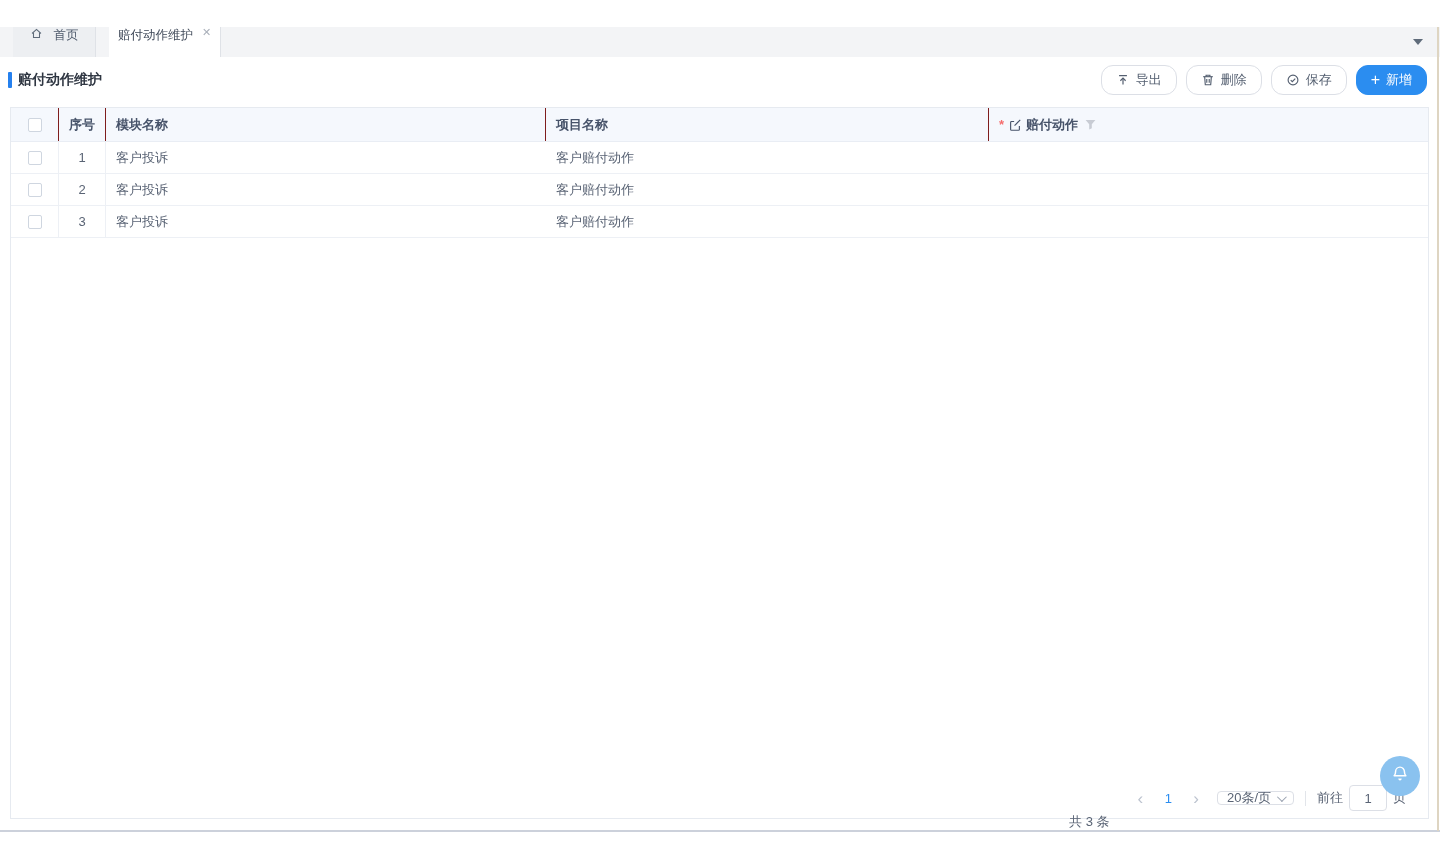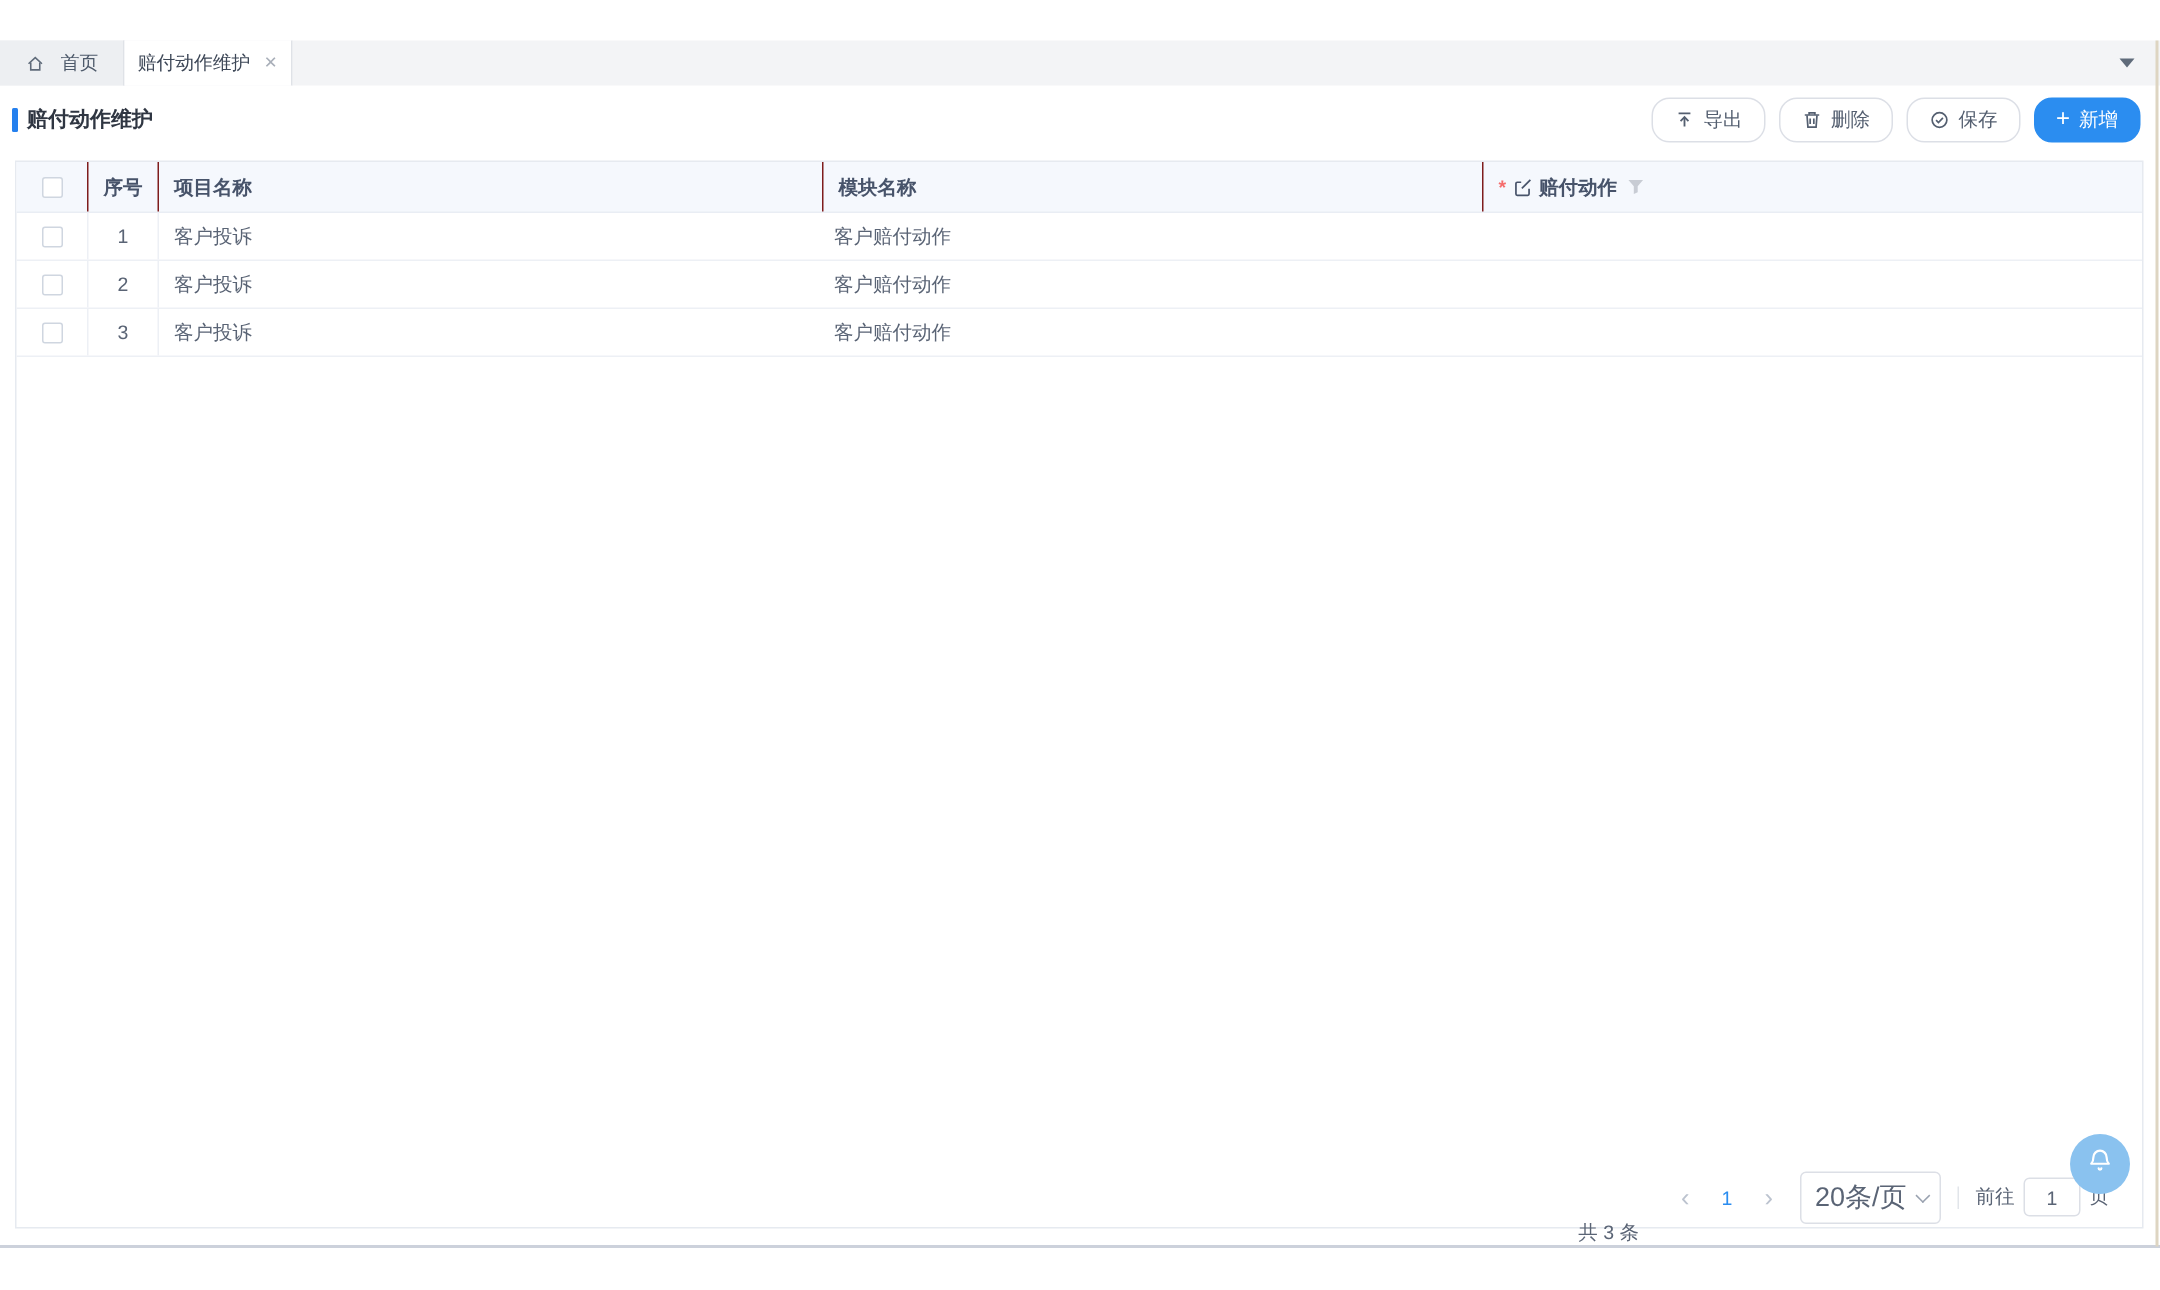--- a/index.html
+++ b/index.html
@@ -3,22 +3,22 @@
 <meta charset="utf-8">
 <style>
   * { margin:0; padding:0; box-sizing:border-box; }
   html,body { width:1440px; height:860px; background:#fff;
     font-family:"Liberation Sans","DejaVu Sans",sans-serif; }
   .screen { position:relative; width:1440px; height:860px; background:#fff; overflow:hidden; }
 
   
   .tabbar { position:absolute; top:27px; left:0; width:1440px; height:30px;
     background:#f3f4f6; display:flex; align-items:stretch; }
-  .tab { display:flex; align-items:center; justify-content:center; gap:7px;
-    font-size:12.5px; color:#4e5a6b; cursor:default; }
+  .tab { display:flex; justify-content:center; gap:7px;
+    font-size:12.5px; color:#4e5a6b; cursor:default;margin-left:13px; }
   .tab-home { width:83px; background:#edeff2; border-right:1px solid #dfe2e7; }
   .tab-active { width:112px; background:#fff; border-right:1px solid #dfe2e7; color:#3d4757; }
   .tab-close { font-size:11px; color:#a9afb9; margin-left:2px; line-height:1; }
   .tabbar-caret-btn { margin-left:auto; align-self:center; margin-right:12px;
     width:20px; height:20px; display:flex; align-items:center; justify-content:center; }
   .caret-down { width:0; height:0; border-left:5px solid transparent;
     border-right:5px solid transparent; border-top:6px solid #5f6b7a; }
 
   
   .page-header { position:absolute; top:57px; left:0; width:1440px; height:46px;
@@ -55,22 +55,22 @@
   .hdr-icon { margin-right:4px; display:flex; }
   .filter-icon { margin-left:6px; display:flex; }
   .empty-space { flex:1; }
 
   
   .pager { height:40px; display:flex; align-items:center; justify-content:flex-end;
     padding-right:22px; color:#5a6475; font-size:13px; }
   .pg-total { margin-right:18px;margin-top:48px; }
   .pg-arrow { color:#bcc3cf; font-size:17px; line-height:1; padding:0 10px; cursor:pointer; }
   .pg-num { color:#2b8df0; min-width:30px; text-align:center; cursor:pointer; }
-  .pg-size { margin-left:8px; height:35px; border:1px solid #dcdfe6; border-radius:4px;
-    display:flex; align-items:center; gap:6px; padding:0 9px; font-size:18px; cursor:pointer; }
+  .pg-size { margin-left:8px; height:14px; border:1px solid #dcdfe6; border-radius:4px;
+    display:flex; align-items:center; gap:6px; padding:0 9px; font-size:13px; cursor:pointer; }
   .chev-down { width:7px; height:7px; border-right:1.5px solid #9aa2b0;
     border-bottom:1.5px solid #9aa2b0; transform:rotate(45deg) translateY(-2px); }
   .pg-divider { width:1px; height:15px; background:#e2e5ea; margin:0 11px; }
   .pg-goto-label { margin-right:6px; }
   .pg-input { width:38px; height:26px; border:1px solid #dcdfe6; border-radius:4px;
     text-align:center; font-size:13px; color:#5a6475; outline:none;
     font-family:"Liberation Sans","DejaVu Sans",sans-serif; }
   .pg-unit { margin-left:6px; }
 
   
@@ -147,22 +147,22 @@
       </button>
     </div>
   </div>
 
   <div class="grid">
     <div class="thead">
       <div class="th c-check">
         <span class="checkbox"></span>
       </div>
       <div class="th c-seq">序号</div>
+      <div class="th c-module">模块名称</div>
       <div class="th c-project">项目名称</div>
-      <div class="th c-module">模块名称</div>
       <div class="th c-action">
         <span class="req-mark">*</span>
         <span class="hdr-icon">
           <svg width="14" height="14" viewBox="0 0 16 16" fill="none" stroke="#47536a" stroke-width="1.3">
             <path d="M13 9 V13 a1 1 0 0 1 -1 1 H4 a1 1 0 0 1 -1 -1 V5 a1 1 0 0 1 1 -1 H7"></path>
             <path d="M7.5 8.7 L14 2.2"></path>
           </svg>
         </span>
         <span>赔付动作</span>
         <span class="filter-icon">

